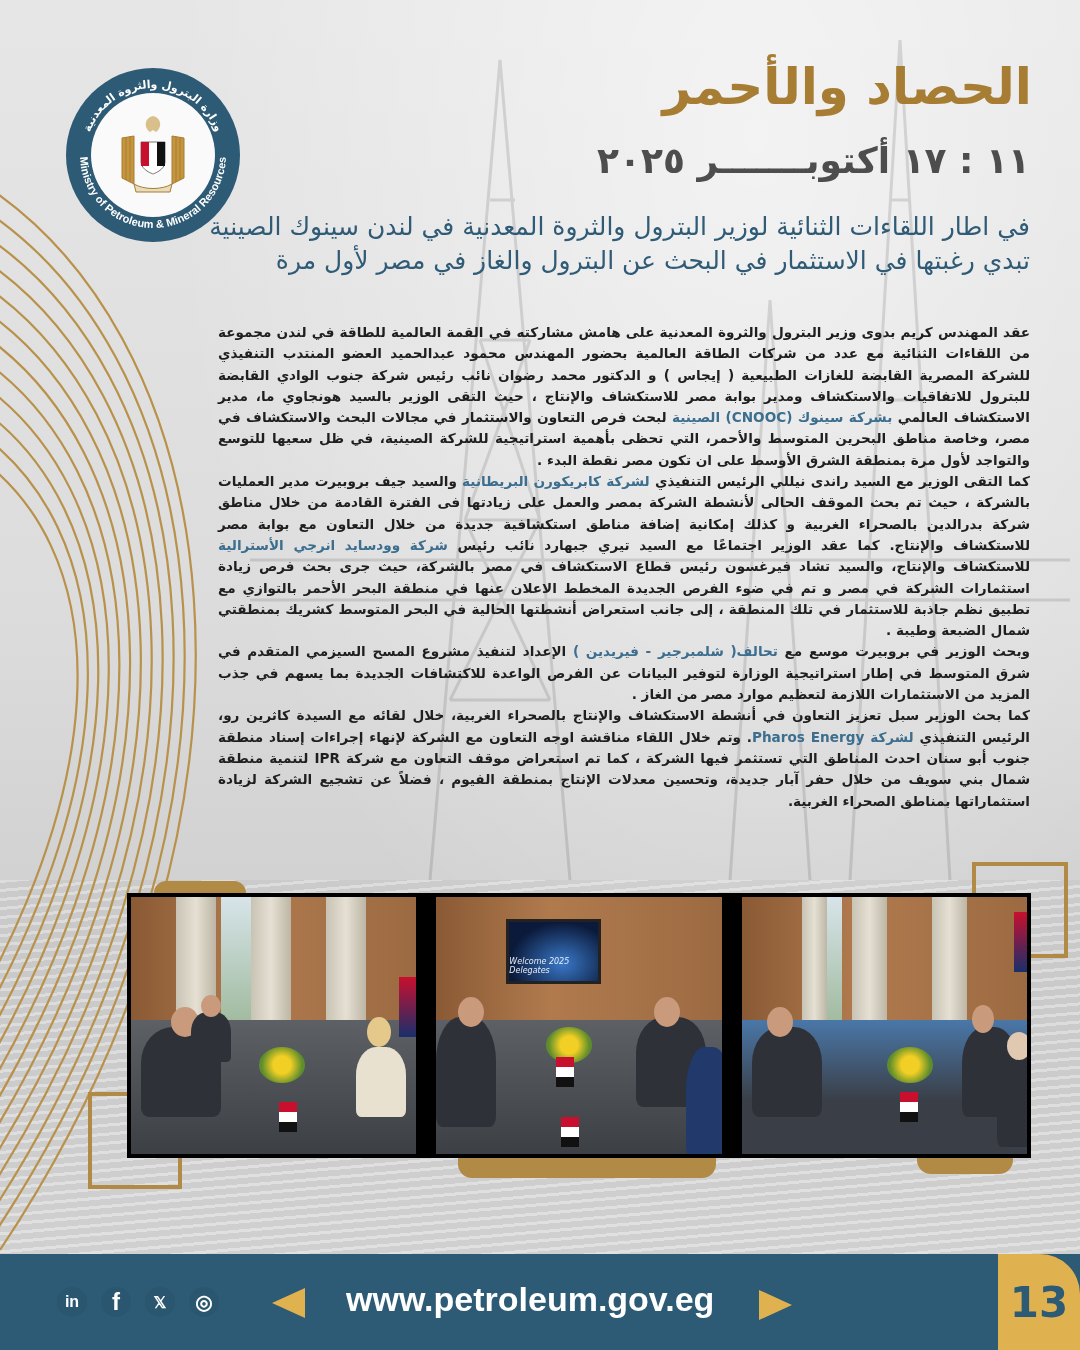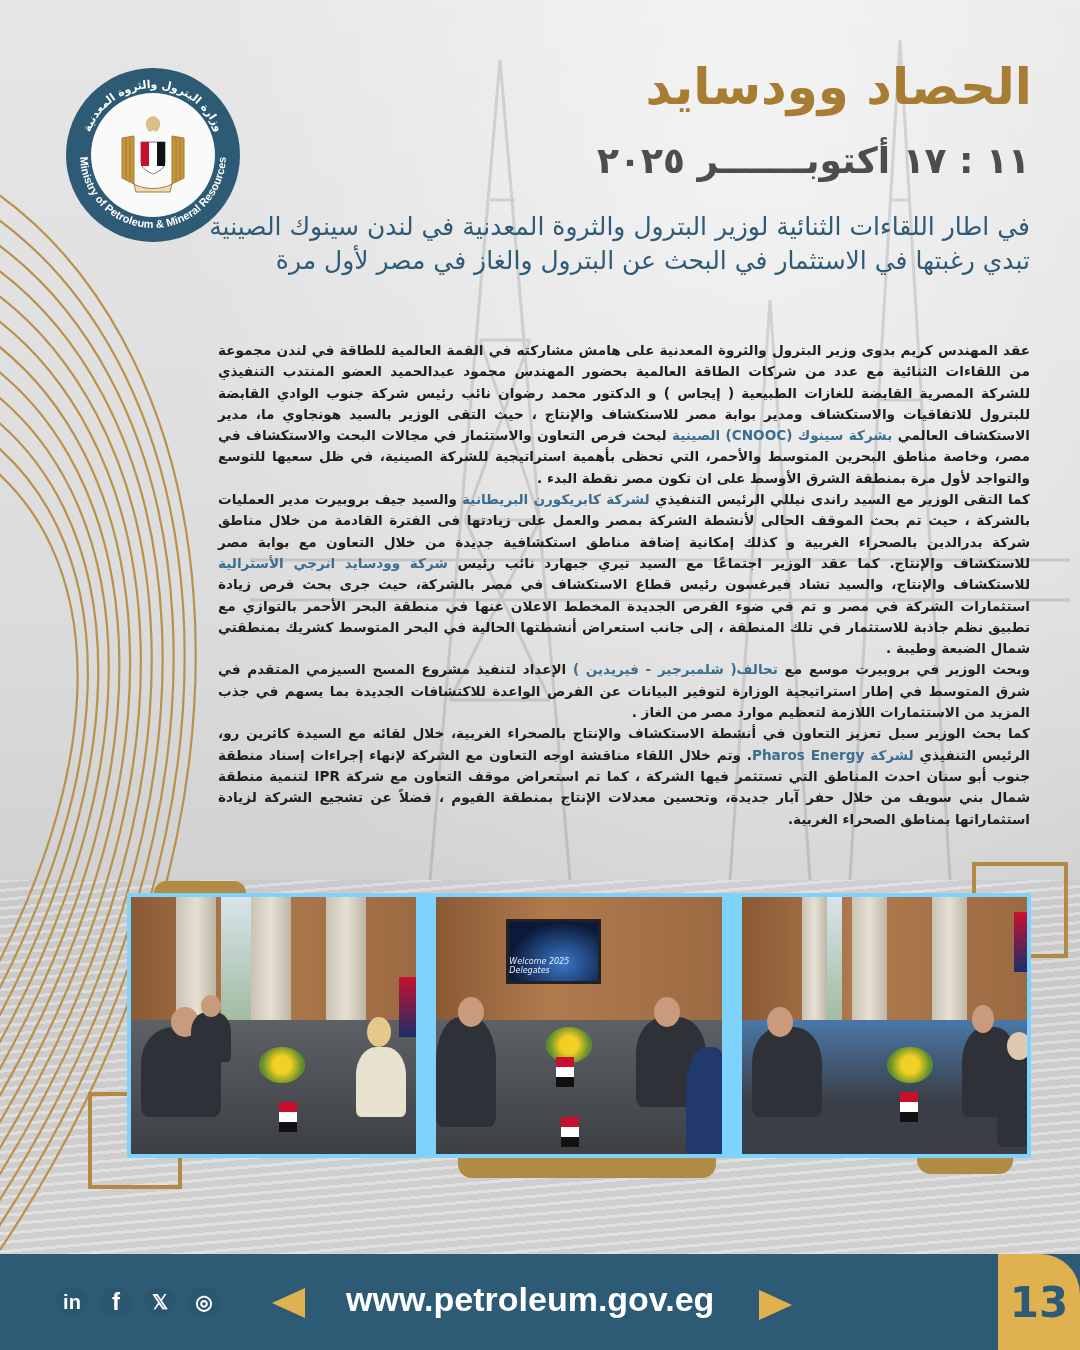--- a/index.html
+++ b/index.html
@@ -39,36 +39,36 @@
     color: #4d4d4d; font-weight: bold; font-size: 36px; direction: rtl; text-align: center;
   }
 
   .headline {
     position: absolute; right: 50px; top: 210px; width: 830px;
     color: #2f5b76; font-weight: normal; font-size: 25px; line-height: 34px;
     direction: rtl; text-align: right;
   }
 
   .body-text {
-    position: absolute; right: 50px; top: 340px; width: 812px;
+    position: absolute; right: 50px; top: 322px; width: 812px;
     color: #1f1f1f; font-weight: bold; font-size: 13.6px; line-height: 21.3px;
     direction: rtl; text-align: justify;
   }
   .body-text p { margin: 0; }
   .hl { color: #3c6e8f; }
 
   
   .frame-bl { position: absolute; left: 88px; top: 1092px; width: 94px; height: 97px; border: 4px solid #b18b45; }
   .frame-tl-tab { position: absolute; left: 154px; top: 881px; width: 92px; height: 30px; background: #b18b45; border-radius: 12px 12px 0 0; }
   .frame-bc-tab { position: absolute; left: 458px; top: 1150px; width: 258px; height: 28px; background: #b18b45; border-radius: 0 0 14px 14px; }
   .frame-br-tab { position: absolute; left: 917px; top: 1150px; width: 96px; height: 24px; background: #b18b45; border-radius: 0 0 14px 14px; }
   .frame-tr { position: absolute; left: 972px; top: 862px; width: 96px; height: 96px; border: 4px solid #b18b45; }
   .gallery {
     position: absolute; left: 127px; top: 893px; width: 904px; height: 265px;
-    background: #7dd3fc; padding: 4px; display: flex; gap: 20px;
+    background: #000000; padding: 4px; display: flex; gap: 20px;
   }
   .photo { position: relative; flex: 1; overflow: hidden; }
   .photo .wall { position: absolute; inset: 0; background: linear-gradient(90deg, #8a5a35, #b07a4d 40%, #9c6a42); }
   .photo .curtain { position: absolute; top: 0; height: 60%; background: linear-gradient(90deg, #c9c3b4, #e5e0d3, #bdb6a6); }
   .photo .window { position: absolute; top: 0; height: 52%; background: linear-gradient(180deg, #d7e4ea, #9db89a); }
   .photo .table { position: absolute; left: 0; right: 0; bottom: 0; height: 52%; background: linear-gradient(180deg, #5d6166, #3c4045); }
   .photo .person { position: absolute; border-radius: 40% 40% 10% 10%; background: #2e3138; }
   .photo .head { position: absolute; border-radius: 50%; background: #c99a7c; }
   .photo .flowers { position: absolute; width: 46px; height: 36px; border-radius: 50%; background: radial-gradient(circle, #f2cf24 30%, #5d8d2c 70%); }
   .photo .flag { position: absolute; width: 18px; height: 30px; background: linear-gradient(180deg, #c8102e 0 33%, #fff 33% 66%, #111 66%); }
@@ -80,21 +80,21 @@
     position: absolute; left: 0; top: 1254px; width: 1080px; height: 96px;
     background: #2d5a74;
   }
   .page-tab {
     position: absolute; right: 0; top: 1254px; width: 82px; height: 96px;
     background: #e0b24f; border-radius: 0 40px 0 0;
     color: #2d5a74; font-weight: bold; font-size: 42px;
     display: flex; align-items: center; justify-content: center;
   }
   .socials { position: absolute; left: 57px; top: 1287px; display: flex; gap: 14px; }
-  .soc { width: 30px; height: 30px; border-radius: 50%; background: #2a5670; color: #fff; display: flex; align-items: center; justify-content: center; font-weight: bold; font-size: 20px; font-family: "Liberation Sans", sans-serif; }
+  .soc { width: 30px; height: 30px; border-radius: 50%; background: #2a5670; color: #fff; display: flex; align-items: center; justify-content: center; font-weight: bold; font-size: 16px; font-family: "Liberation Sans", sans-serif; }
   .arrow-l { position: absolute; left: 272px; top: 1288px; width: 0; height: 0; border-top: 15px solid transparent; border-bottom: 15px solid transparent; border-right: 33px solid #e0b24f; }
   .arrow-r { position: absolute; left: 759px; top: 1290px; width: 0; height: 0; border-top: 15px solid transparent; border-bottom: 15px solid transparent; border-left: 33px solid #e0b24f; }
   .url { position: absolute; left: 346px; top: 1280px; color: #fff; font-family: "Liberation Sans", sans-serif; font-weight: bold; font-size: 34px; }
 </style>
 </head>
 <body>
 
 <div class="bg"></div>
 
 <svg class="bg-structure" viewBox="0 0 820 880">
@@ -146,21 +146,21 @@
       <path d="M58 72 L 70 70 L 70 118 L 58 112 Z M62 72 L62 114 M66 71 L66 116" fill="#c5963e" stroke="#a77d33"></path>
       <path d="M120 72 L 108 70 L 108 118 L 120 112 Z M116 72 L116 114 M112 71 L112 116" fill="#c5963e" stroke="#a77d33"></path>
       <path d="M77 76 L 101 76 L 101 96 C 101 104, 89 108, 89 108 C 89 108, 77 104, 77 96 Z" fill="#fff" stroke="#777"></path>
       <rect x="77" y="76" width="8" height="24" fill="#c8102e"></rect>
       <rect x="93" y="76" width="8" height="24" fill="#111"></rect>
       <path d="M70 118 C 80 124, 98 124, 108 118 L 106 126 L 72 126 Z" fill="#e9dcbc" stroke="#a77d33"></path>
     </g>
   </svg>
 </div>
 
-<div class="title">الحصاد وودسايد</div>
+<div class="title">الحصاد والأحمر</div>
 <div class="date">١١ : ١٧ أكتوبـــــــر ٢٠٢٥</div>
 
 <div class="headline">في اطار اللقاءات الثنائية لوزير البترول والثروة المعدنية في لندن سينوك الصينية تبدي رغبتها في الاستثمار في البحث عن البترول والغاز في مصر لأول مرة</div>
 
 <div class="body-text">
   <p><span>عقد المهندس كريم بدوى وزير البترول والثروة المعدنية على هامش مشاركته في القمة العالمية للطاقة في لندن مجموعة من اللقاءات الثنائية مع عدد من شركات الطاقة العالمية بحضور المهندس محمود عبدالحميد العضو المنتدب التنفيذي للشركة المصرية القابضة للغازات الطبيعية ( إيجاس ) و الدكتور محمد رضوان نائب رئيس شركة جنوب الوادي القابضة للبترول للاتفاقيات والاستكشاف ومدير بوابة مصر للاستكشاف والإنتاج ، حيث التقى الوزير بالسيد هونجاوي ما، مدير الاستكشاف العالمي </span><span class="hl">بشركة سينوك (CNOOC) الصينية</span><span> لبحث فرص التعاون والاستثمار في مجالات البحث والاستكشاف في مصر، وخاصة مناطق البحرين المتوسط والأحمر، التي تحظى بأهمية استراتيجية للشركة الصينية، في ظل سعيها للتوسع والتواجد لأول مرة بمنطقة الشرق الأوسط على ان تكون مصر نقطة البدء .</span></p>
   <p><span>كما التقى الوزير مع السيد راندى نيللي الرئيس التنفيذي </span><span class="hl">لشركة كابريكورن البريطانية</span><span> والسيد جيف بروبيرت مدير العمليات بالشركة ، حيث تم بحث الموقف الحالى لأنشطة الشركة بمصر والعمل على زيادتها فى الفترة القادمة من خلال مناطق شركة بدرالدين بالصحراء الغربية و كذلك إمكانية إضافة مناطق استكشافية جديدة من خلال التعاون مع بوابة مصر للاستكشاف والإنتاج. كما عقد الوزير اجتماعًا مع السيد تيري جبهارد نائب رئيس </span><span></span><span class="hl">شركة وودسايد انرجي الأسترالية</span><span> للاستكشاف والإنتاج، والسيد تشاد فيرغسون رئيس قطاع الاستكشاف في مصر بالشركة، حيث جرى بحث فرص زيادة استثمارات الشركة في مصر و تم في ضوء الفرص الجديدة المخطط الاعلان عنها في منطقة البحر الأحمر بالتوازي مع تطبيق نظم جاذبة للاستثمار في تلك المنطقة ، إلى جانب استعراض أنشطتها الحالية في البحر المتوسط كشريك بمنطقتي شمال الضبعة وطيبة .</span></p>
   <p><span>وبحث الوزير في بروبيرت موسع مع </span><span class="hl">تحالف( شلمبرجير - فيريدين )</span><span> الإعداد لتنفيذ مشروع المسح السيزمي المتقدم في شرق المتوسط في إطار استراتيجية الوزارة لتوفير البيانات عن الفرص الواعدة للاكتشافات الجديدة بما يسهم في جذب المزيد من الاستثمارات اللازمة لتعظيم موارد مصر من الغاز .</span></p>
   <p><span>كما بحث الوزير سبل تعزيز التعاون في أنشطة الاستكشاف والإنتاج بالصحراء الغربية، خلال لقائه مع السيدة كاثرين رو، الرئيس التنفيذي </span><span class="hl">لشركة Pharos Energy</span><span>. وتم خلال اللقاء مناقشة اوجه التعاون مع الشركة لإنهاء إجراءات إسناد منطقة جنوب أبو سنان احدث المناطق التي تستثمر فيها الشركة ، كما تم استعراض موقف التعاون مع شركة IPR لتنمية منطقة شمال بني سويف من خلال حفر آبار جديدة، وتحسين معدلات الإنتاج بمنطقة الفيوم ، فضلاً عن تشجيع الشركة لزيادة استثماراتها بمناطق الصحراء الغربية.</span></p>
 </div>

